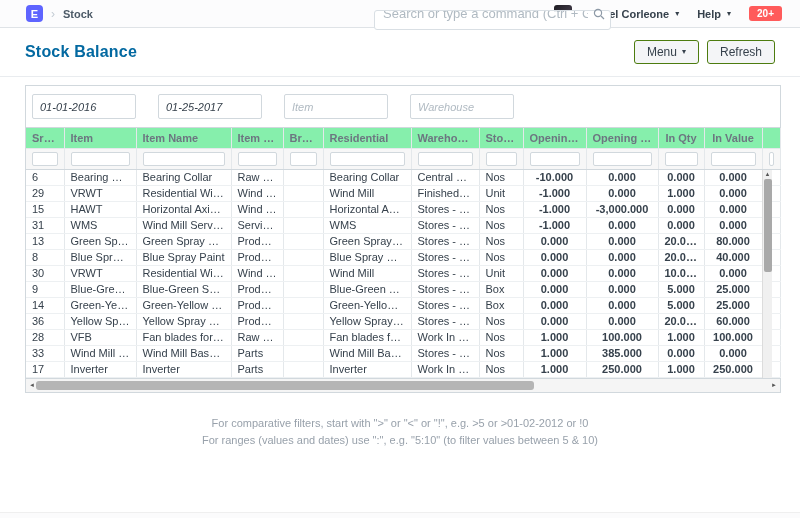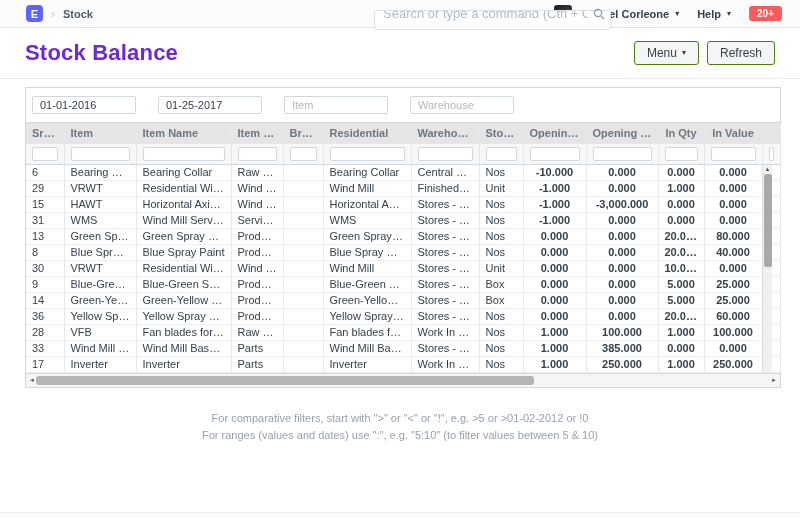--- a/index.html
+++ b/index.html
@@ -26,40 +26,40 @@
     font-weight:bold; color:#36414c; }
   .avatar { width:18px; height:18px; border-radius:3px;
     background:linear-gradient(135deg,#1d1c22 0%,#3a3440 55%,#14131a 100%); }
   .caret { font-size:8px; color:#36414c; line-height:1; }
   .badge { background:#ff5b5b; color:#fff; font-size:10px; font-weight:bold;
     padding:2px 8px; border-radius:3px; cursor:pointer; }
 
   
   .page-head { display:flex; align-items:center; padding:12px 25px 12px 25px;
     border-bottom:1px solid #e9ecef; }
-  .page-head h1 { font-size:22px; font-weight:bold; color:#6d28d9; letter-spacing:.2px; }
+  .page-head h1 { font-size:16px; font-weight:bold; color:#0369a1; letter-spacing:.2px; }
   .actions { margin-left:auto; display:flex; gap:8px; }
   .btn { background:#f4f5f7; border:1px solid #4d7c0f; border-radius:3px; color:#36414c;
     font-size:12px; padding:4px 12px; cursor:pointer; font-family:inherit; display:flex;
     align-items:center; gap:5px; }
 
   
   .content { padding:8px 0 0 0; }
   .report-card { margin:0 auto 0 25px; width:756px; border:1px solid #d1d8dd; background:#fff; }
   .filter-bar { padding:8px 6px; display:flex; gap:22px; }
-  .filter-bar input { width:104px; height:18px; border:1px solid #d1d8dd; border-radius:2px;
-    font-size:11px; padding:0 7px; color:#36414c; outline:none; font-family:inherit; }
+  .filter-bar input { width:104px; height:25px; border:1px solid #d1d8dd; border-radius:2px;
+    font-size:11px; padding:0 7px; color:#36414c; outline:none; font-family:inherit;font-style:italic; }
   .filter-bar input::placeholder { color:#b0bac2; }
 
   
   .dt-wrap { position:relative; border-top:1px solid #d1d8dd; }
   table { border-collapse:collapse; table-layout:fixed; width:754px; font-size:11px; }
   th, td { border-right:1px solid #e4e8eb; overflow:hidden; white-space:nowrap;
     text-overflow:ellipsis; padding:0 6px; }
-  thead th { background:#e5e5e5; border-bottom:1px solid #e4e8eb; color:#6c7680;
+  thead th { background:#86efac; border-bottom:1px solid #e4e8eb; color:#6c7680;
     font-weight:bold; height:20px; text-align:left; cursor:pointer; }
   thead th.num { text-align:center; }
   tr.dt-filter td { background:#f7f7f7; border-bottom:1px solid #d1d8dd; height:21px; }
   tr.dt-filter input { width:100%; height:14px; border:1px solid #d1d8dd; border-radius:2px;
     background:#fff; outline:none; }
   tbody td { height:16px; border-bottom:1px solid #edf0f2; color:#36414c; }
   tbody td.num { text-align:center;font-weight:bold; }
 
   
   .vscroll { position:absolute; left:736px; top:42px; width:10px; height:221px;

